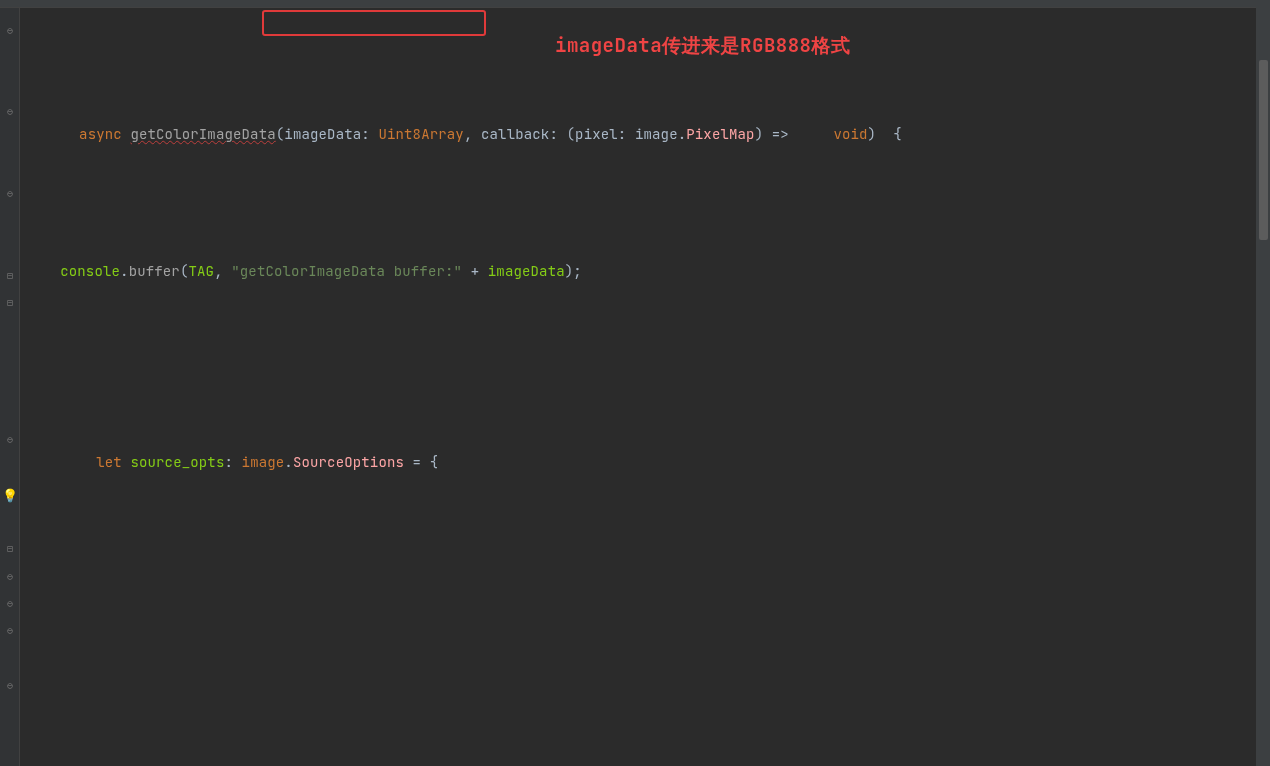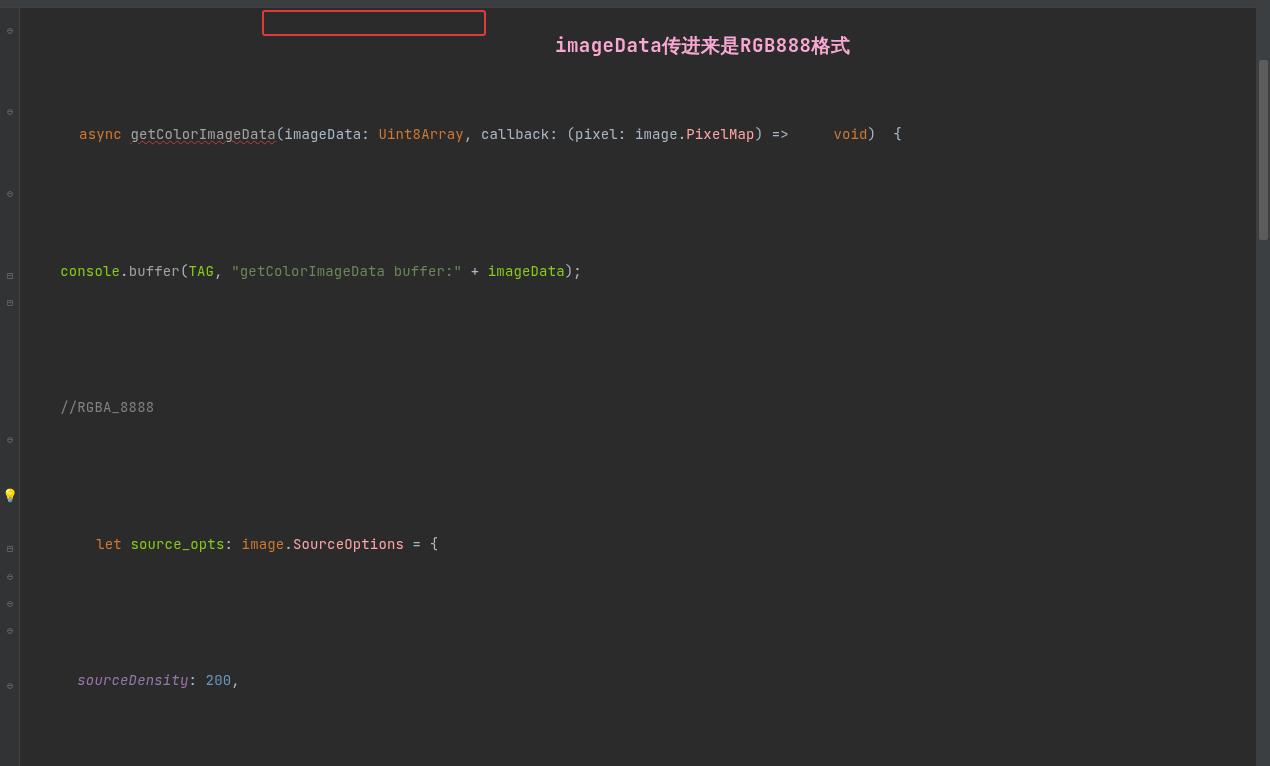--- a/index.html
+++ b/index.html
@@ -69,21 +69,21 @@
   .wavy { text-decoration: underline wavy #bc3f3c; text-decoration-thickness: 1px; }
 
   .red-box {
     position: absolute;
     border: 2px solid #e03a3a;
     border-radius: 3px;
     pointer-events: none;
   }
   .red-text {
     position: absolute;
-    color: #f9a8d4;
+    color: #ef4444;
     font-weight: 600;
     letter-spacing: 0.5px;
     pointer-events: none;
   }
 
   .scrollbar {
     position: absolute;
     top: 0;
     right: 0;
     width: 14px;
@@ -151,27 +151,25 @@
 
   <div class="code">
 
     
     <div class="line">  <span class="kw">async</span> <span class="fn wavy">getColorImageData</span><span class="pun">(</span><span class="param">imageData</span><span class="pun">: </span><span class="type" style="color:#cc7832">Uint8Array</span><span class="pun">, </span><span class="param">callback</span><span class="pun">: (</span><span class="param">pixel</span><span class="pun">: </span><span class="ns">image</span><span class="pun">.</span><span class="type">PixelMap</span><span class="pun">) =&gt; </span><span class="kw">void</span><span class="pun">)  {</span></div>
 
     
     <div class="line">    <span class="ident">console</span><span class="pun">.</span><span class="fn">buffer</span><span class="pun">(</span><span class="ident">TAG</span><span class="pun">, </span><span class="str">"getColorImageData buffer:"</span><span class="pun"> + </span><span class="ident">imageData</span><span class="pun">);</span></div>
 
     
-    <div class="line">    <span class="cmt">//RGBA_8888</span></div>
 
     
     <div class="line">    <span class="kw">let</span> <span class="ident">source_opts</span><span class="pun">: </span><span class="ns" style="color:#cc7832">image</span><span class="pun">.</span><span class="type">SourceOptions</span><span class="pun"> = {</span></div>
 
     
-    <div class="line">      <span class="prop">sourceDensity</span><span class="pun">: </span><span class="num">200</span><span class="pun">,</span></div>
 
     
     
 
     
     
 
     
     
 

